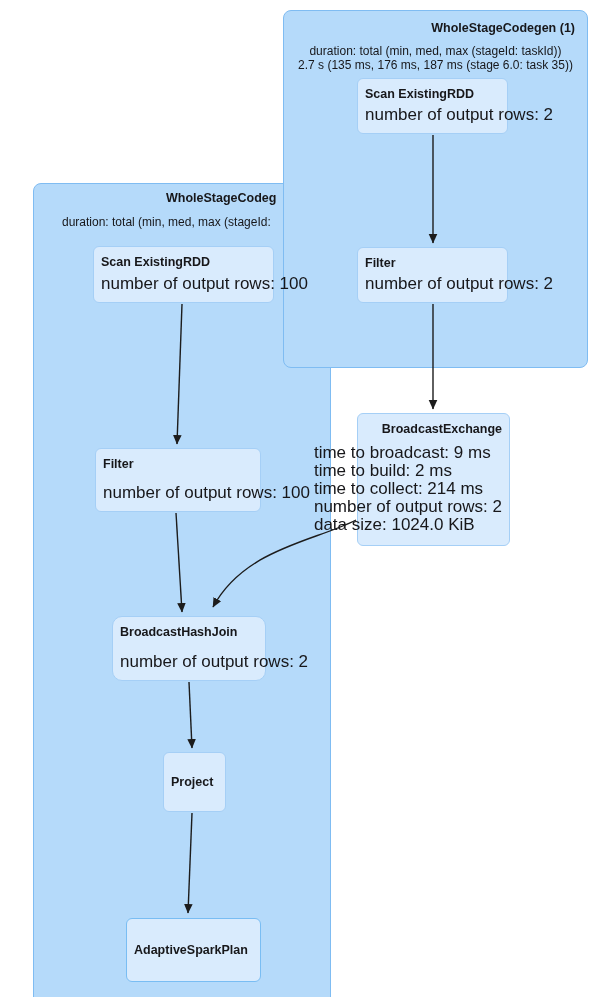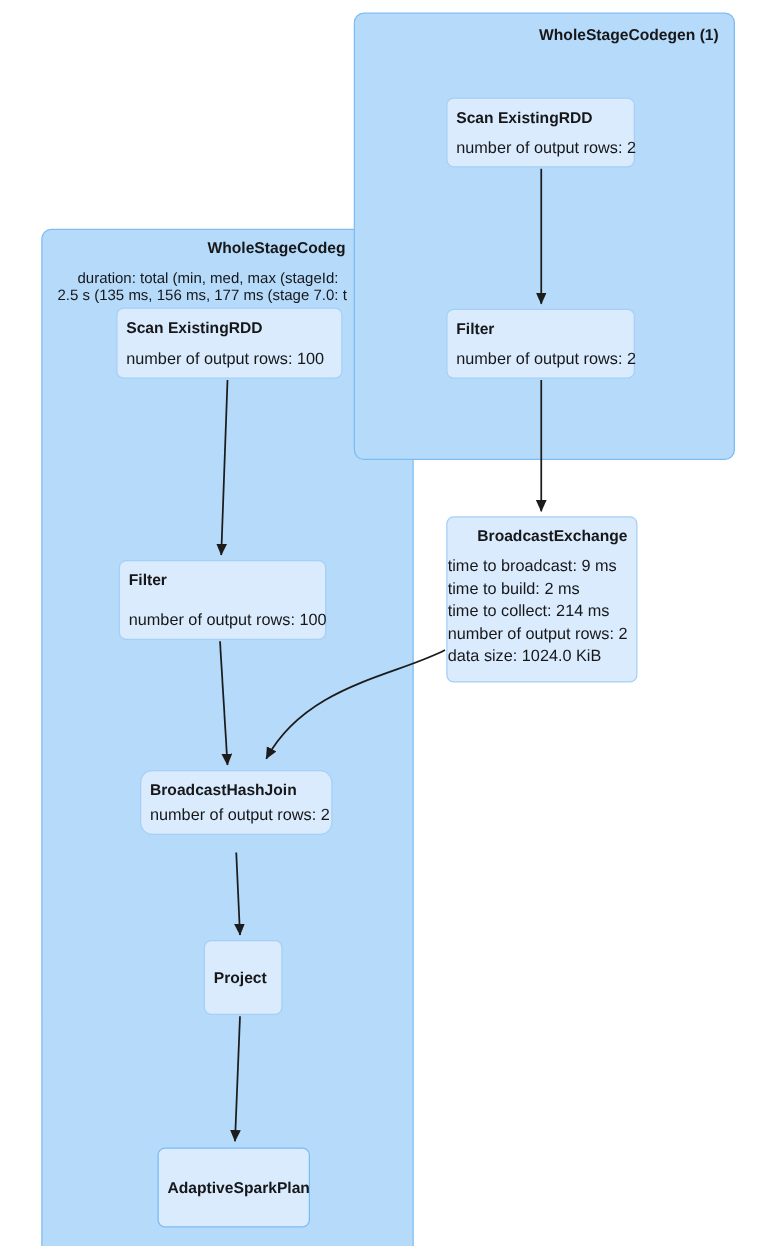--- a/index.html
+++ b/index.html
@@ -49,47 +49,50 @@
     position:absolute;z-index:4;
     background:var(--node-fill);
     border:1px solid var(--node-border);
     border-radius:6px;
     box-sizing:border-box;
     padding:8px 7px;
     display:flex;flex-direction:column;justify-content:space-between;
     font-size:12px;white-space:nowrap;
   }
   .node .node-title{font-weight:bold;font-size:12.5px;}
-  .node .node-metric{font-size:13px;}
+  .node .node-metric{font-size:17px;}
   .node.center{justify-content:center;}
   .node.metrics-list{justify-content:flex-start;}
   .node.metrics-list .node-metrics{margin-top:8px;}
   .node.metrics-list .node-metric{line-height:18px;}
   #node-scan1{left:357px;top:78px;width:151px;height:56px;}
   #node-filter1{left:357px;top:247px;width:151px;height:56px;}
   #node-bx{left:357px;top:413px;width:153px;height:133px;align-items:flex-end;}
   #node-scan2{left:93px;top:246px;width:181px;height:57px;}
   #node-filter2{left:95px;top:448px;width:166px;height:64px;}
-  #node-bhj{left:112px;top:616px;width:154px;height:52px;border-radius:10px;}
+  #node-bhj{left:112px;top:616px;width:154px;height:65px;border-radius:10px;}
   #node-project{left:163px;top:752px;width:63px;height:60px;}
-  #node-asp{left:126px;top:918px;width:122px;height:64px;border-color:var(--asp-border);}
+  #node-asp{left:126px;top:918px;width:135px;height:64px;border-color:var(--asp-border);}
 </style>
 </head>
 <body>
 
 <div class="canvas">
 
   <div class="cluster" id="cluster-wsc2">
     <div class="abs-text bold" style="left:132px;top:7px;">WholeStageCodeg</div>
     <div class="abs-text" style="left:28px;top:31px;">duration: total (min, med, max (stageId:</div>
-    <div class="abs-text" style="left:12px;top:45px;">2.5 s (135 ms, 156 ms, 177 ms (stage 7.0: t</div>
   </div>
 
   <div class="cluster" id="cluster-wsc1">
     <div class="cluster-title right-align">WholeStageCodegen (1)</div>
+    <div class="cluster-duration">
+      <div>duration: total (min, med, max (stageId: taskId))</div>
+      <div>2.7 s (135 ms, 176 ms, 187 ms (stage 6.0: task 35))</div>
+    </div>
   </div>
 
   <svg class="edges" width="614" height="997" viewBox="0 0 614 997">
     <defs>
       <marker id="ah" markerUnits="userSpaceOnUse" markerWidth="11" markerHeight="11" refX="9" refY="5.5" orient="auto">
         <path class="ah-path" d="M0,1.2 L9.5,5.5 L0,9.8 Z"></path>
       </marker>
     </defs>
     <path d="M433,135 L433,243" marker-end="url(#ah)"></path>
     <path d="M433,304 L433,409" marker-end="url(#ah)"></path>

